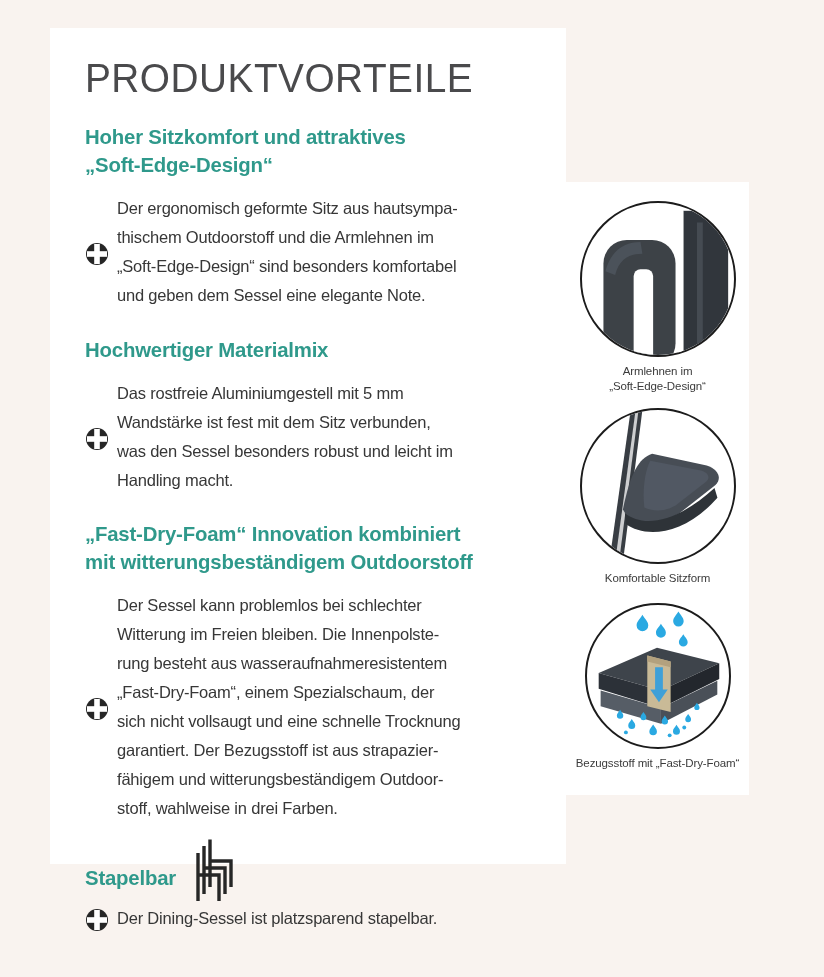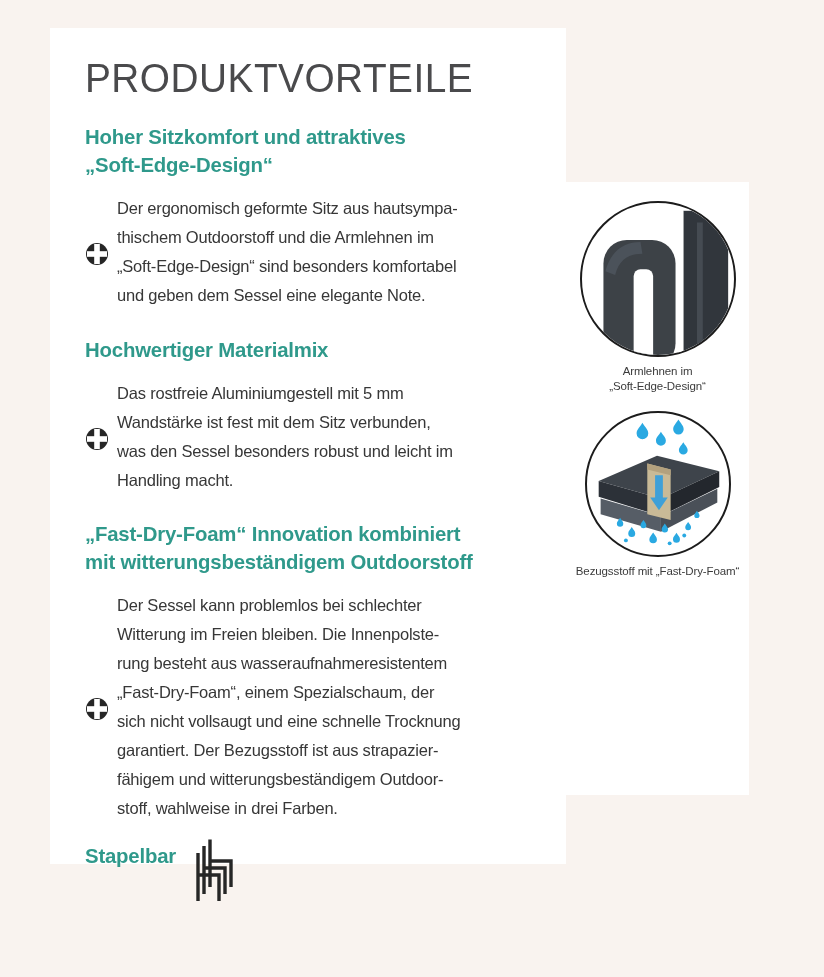--- a/index.html
+++ b/index.html
@@ -63,21 +63,21 @@
   p.body {
     font-size: 16.5px;
     line-height: 29px;
     color: #373737;
     white-space: pre-line;
     width: 440px;
     letter-spacing: -0.2px;
   }
   .h4row {
     display: flex;
-    align-items: flex-start;
+    align-items: flex-end;
   }
   .h4row h2.h { line-height: 34px; }
   .stackicon {
     width: 58px; height: 62px;
     margin-left: 2px;
     margin-bottom: -6px;
   }
   .stackicon svg { display: block; }
   figure { margin: 0; }
   .circle {
@@ -171,20 +171,30 @@
       <span class="stackicon">
         <svg width="58" height="62" viewBox="0 0 58 62" aria-hidden="true">
           <g fill="none" stroke="#262626" stroke-width="3.4">
             <path d="M17 14 V62 M17 36 H38 V62"></path>
             <path d="M23 7 V55 M23 29 H44 V55"></path>
             <path d="M29 0.5 V48 M29 22 H50 V48"></path>
           </g>
         </svg>
       </span>
     </div>
+    <div class="row" style="margin-top:9px">
+      <span class="plus">
+        <svg width="22" height="22" viewBox="0 0 22 22" aria-hidden="true">
+          <circle cx="11" cy="11" r="11" fill="#262626"></circle>
+          <rect x="1" y="8.2" width="20" height="5.6" fill="#ffffff"></rect>
+          <rect x="8.2" y="1" width="5.6" height="20" fill="#ffffff"></rect>
+        </svg>
+      </span>
+      <p class="body">Der Dining-Sessel ist platzsparend stapelbar.</p>
+    </div>
   </section>
 
 </div>
 
 <div class="panel-figs">
 
   <figure class="fig-1">
     <div class="circle">
       <svg viewBox="0 0 156 156" aria-hidden="true">
         <rect x="104" y="8" width="46" height="148" fill="#31363c"></rect>
@@ -192,20 +202,32 @@
         <rect x="22" y="38" width="74" height="130" rx="24" fill="#3d4247"></rect>
         <path d="M24 70 C30 48 44 40 60 40 L62 52 C48 52 38 58 34 74 Z" fill="#4b525a"></path>
         <rect x="53" y="68" width="20" height="100" rx="7" fill="#ffffff"></rect>
         <rect x="118" y="20" width="6" height="130" fill="#454b52"></rect>
       </svg>
     </div>
     <figcaption>Armlehnen im
 „Soft-Edge-Design“</figcaption>
   </figure>
 
+  <figure class="fig-2">
+    <div class="circle">
+      <svg viewBox="0 0 156 156" aria-hidden="true">
+        <polygon points="50,0 62,0 42,156 28,156" fill="#383d43"></polygon>
+        <polygon points="55,0 58,0 38,156 34,156" fill="#ffffff" opacity="0.75"></polygon>
+        <path d="M42 102 C50 64 58 50 72 45 L128 57 C140 61 144 70 137 77 L100 106 C82 118 60 117 48 112 Z" fill="#474d55"></path>
+        <path d="M70 52 L122 62 C130 64 132 70 127 74 L96 98 C84 105 72 104 64 100 C62 84 64 64 70 52 Z" fill="#515863"></path>
+        <path d="M44 106 C62 120 94 118 136 80 L139 90 C104 130 64 131 45 117 Z" fill="#2e3338"></path>
+      </svg>
+    </div>
+    <figcaption>Komfortable Sitzform</figcaption>
+  </figure>
 
   <figure class="fig-3">
     <div class="circle">
       <svg viewBox="0 0 146 146" aria-hidden="true">
         <g fill="#2aa9e2">
           <path transform="translate(57,18)" d="M0,-8 C3,-3 6,-1 6,3 A6,6 0 1,1 -6,3 C-6,-1 -3,-3 0,-8"></path>
           <path transform="translate(76,26) scale(0.85)" d="M0,-8 C3,-3 6,-1 6,3 A6,6 0 1,1 -6,3 C-6,-1 -3,-3 0,-8"></path>
           <path transform="translate(94,14) scale(0.9)" d="M0,-8 C3,-3 6,-1 6,3 A6,6 0 1,1 -6,3 C-6,-1 -3,-3 0,-8"></path>
           <path transform="translate(99,36) scale(0.75)" d="M0,-8 C3,-3 6,-1 6,3 A6,6 0 1,1 -6,3 C-6,-1 -3,-3 0,-8"></path>
         </g>

